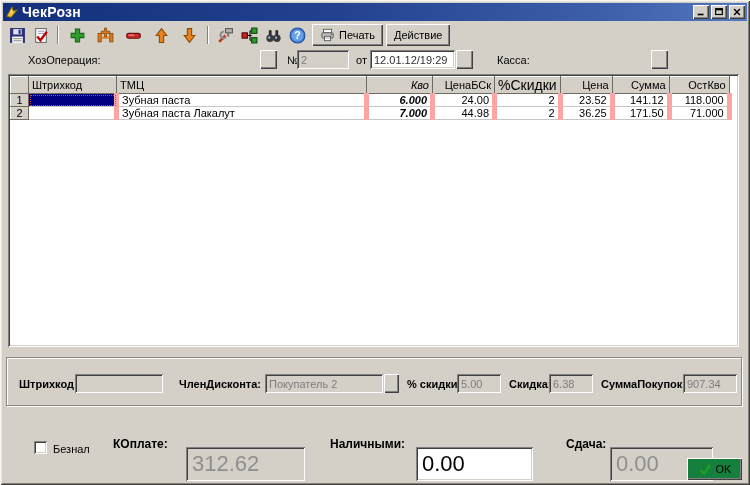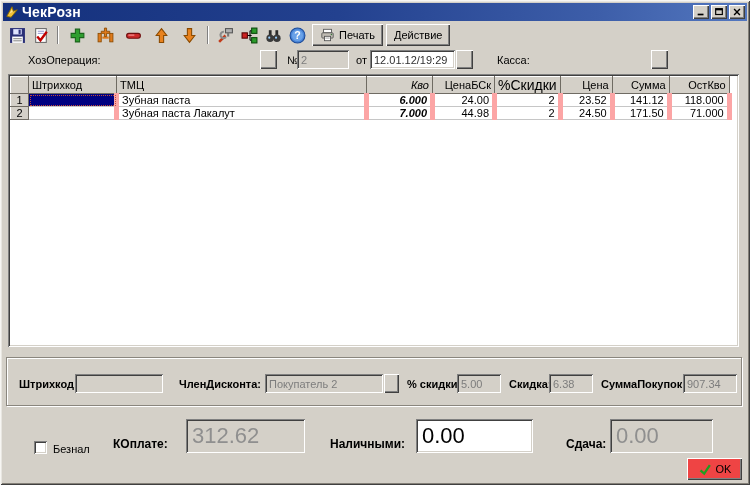--- a/index.html
+++ b/index.html
@@ -43,24 +43,24 @@
   
   fieldset.disc{position:absolute;left:6px;top:357px;width:736px;height:49px;margin:0;padding:0;
     border:1px solid #8a867e;box-shadow:inset 1px 1px 0 #fff,1px 1px 0 #fff;}
   fieldset.disc legend{font-size:11px;margin-left:6px;padding:0 3px;}
   
   .paylbl{position:absolute;font-size:12px;font-weight:bold;}
   .bigfield{position:absolute;height:34px;border:none;font-size:22px;padding:2px 6px;width:100%;
     box-shadow:inset 1px 1px 0 #808080,inset -1px -1px 0 #fff,inset 2px 2px 0 #404040,inset -2px -2px 0 #d4d0c8;
     background:#d4d0c8;color:#8f8f8f;font-family:"Liberation Sans",sans-serif;}
   .bigfield.white{background:#fff;color:#000;}
-  .bigwrap{position:absolute;height:34px;}
+  .bigwrap{position:absolute;height:34px;margin-top:28px;}
   .cb{position:absolute;width:13px;height:13px;background:#fff;
     box-shadow:inset 1px 1px 0 #808080,inset -1px -1px 0 #fff,inset 2px 2px 0 #404040,inset -2px -2px 0 #d4d0c8;}
-  .okbtn{position:absolute;left:687px;top:458px;width:55px;height:22px;background:#ef4444;border:none;
+  .okbtn{position:absolute;left:687px;top:458px;width:55px;height:22px;background:#15803d;border:none;
     display:flex;align-items:center;justify-content:center;gap:4px;font-size:11px;
     box-shadow:inset 1px 1px 0 #fff,inset -1px -1px 0 #404040,inset -2px -2px 0 #808080;}
   svg{display:block;}
 </style>
 </head>
 <body>
 
 <div class="window">
 
   <div class="titlebar">
@@ -264,21 +264,21 @@
         <td class="tar">141.12</td>
         <td class="tar">118.000</td>
       </tr>
       <tr>
         <td class="rownum">2</td>
         <td></td>
         <td class="tal">Зубная паста Лакалут</td>
         <td class="tar b">7.000</td>
         <td class="tar">44.98</td>
         <td class="tar">2</td>
-        <td class="tar">24.50</td>
+        <td class="tar">36.25</td>
         <td class="tar">171.50</td>
         <td class="tar">71.000</td>
       </tr>
     </tbody>
       </table>
   </div>
 
   <fieldset class="disc">
     <span class="lbl" style="left:12px;top:20px;font-weight:bold;">Штрихкод:</span>
     <span class="fwrap" style="left:68px;top:16px;width:88px;">

